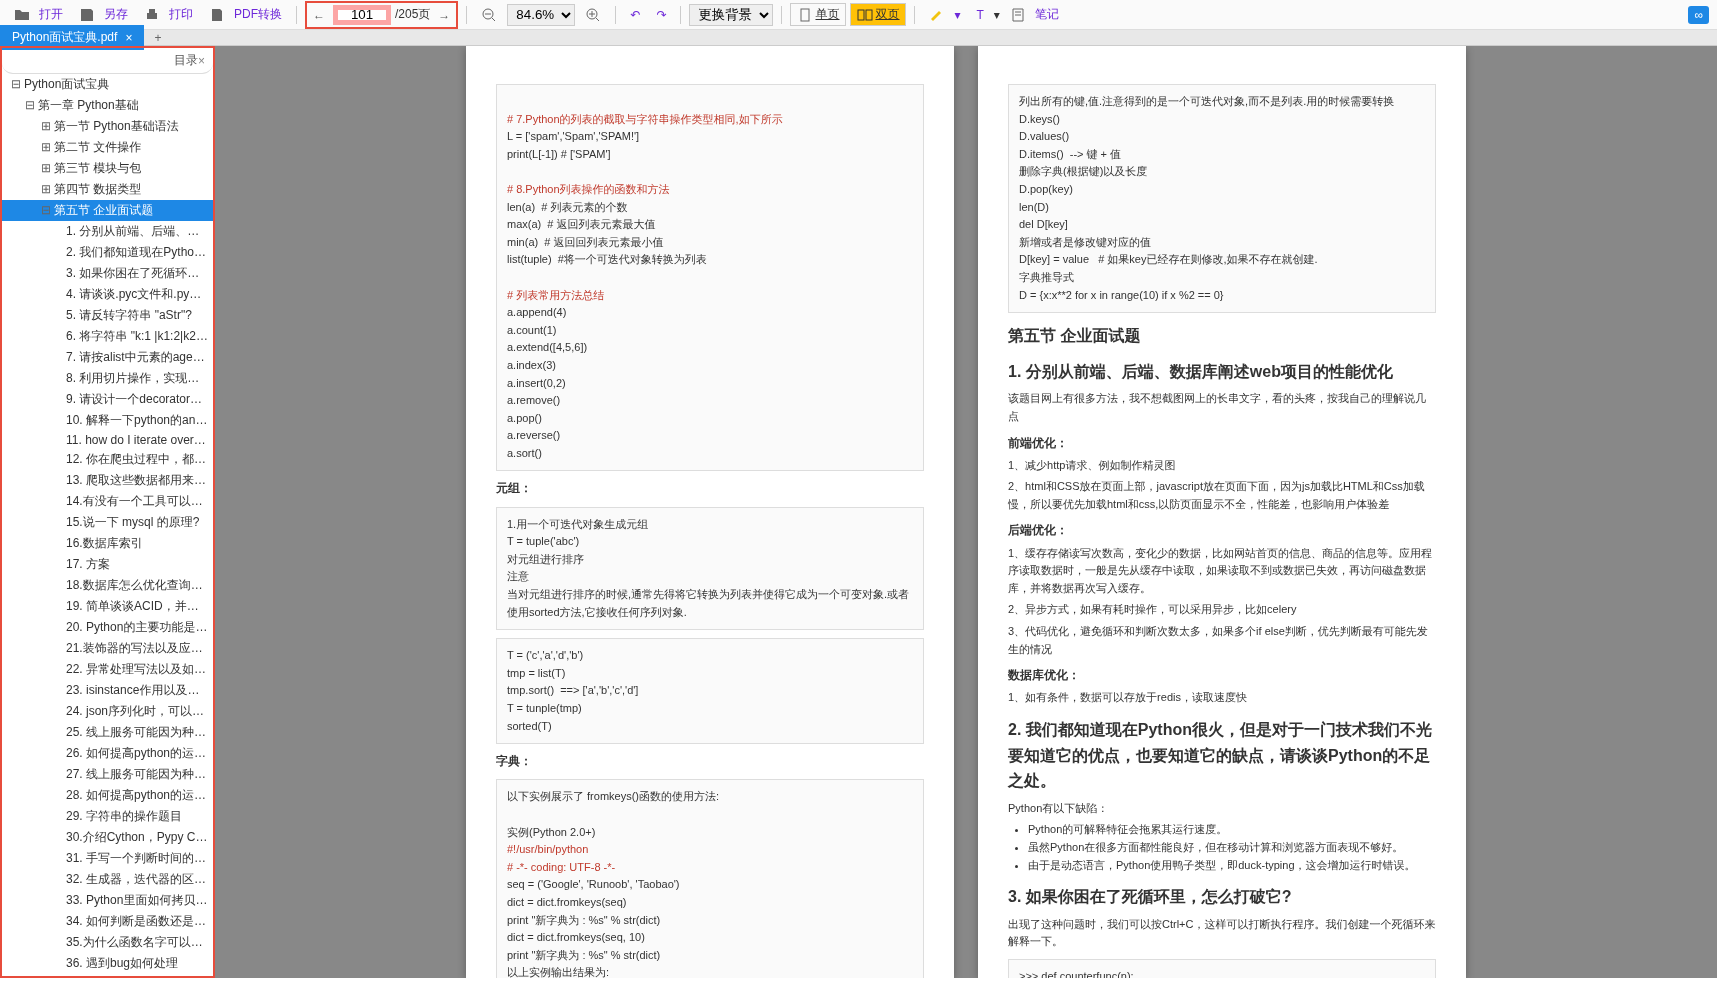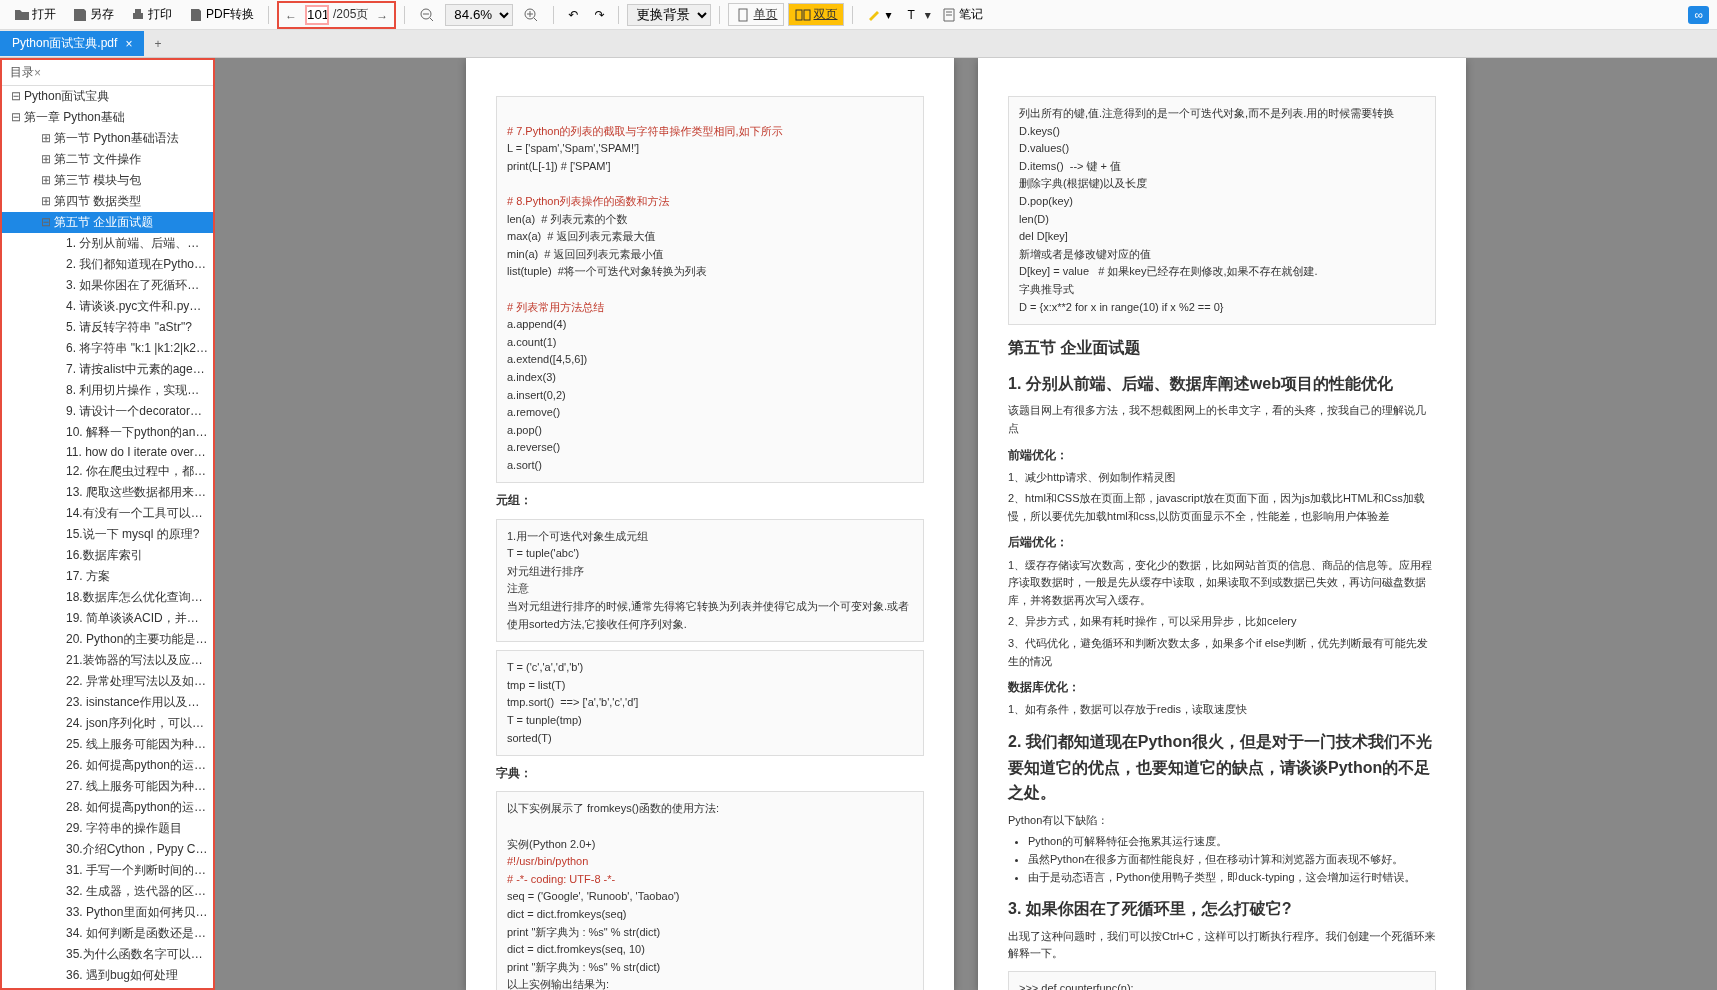--- a/index.html
+++ b/index.html
@@ -1,34 +1,34 @@
 <!DOCTYPE html>
 <html><head>
 <meta charset="utf-8">
 <style>
 * { margin:0; padding:0; box-sizing:border-box; font-family:"Microsoft YaHei","SimSun",sans-serif; }
 body { background:#fff; font-size:12px; color:#333; overflow:hidden; height:990px; width:1717px; }
 .toolbar { height:30px; display:flex; align-items:center; border-bottom:1px solid #ddd; padding:0 8px; gap:4px; background:#fafafa; }
-.tb-btn { padding:2px 6px; cursor:pointer; color:#000000; display:flex; align-items:center; gap:2px; }
+.tb-btn { padding:2px 6px; cursor:pointer; color:#6d28d9; display:flex; align-items:center; gap:9px; }
 .tb-sep { width:1px; height:18px; background:#ccc; margin:0 4px; }
 .tb-ico { width:16px; height:16px; display:inline-block; }
 .page-nav { display:flex; align-items:center; border:2px solid #e74c3c; padding:2px; gap:4px; }
-.page-input { width:24px; text-align:center; border:2px solid #fca5a5; height:20px; }
+.page-input { width:58px; text-align:center; border:5px solid #fca5a5; height:20px; }
 .zoom-sel { border:1px solid #ccc; height:22px; padding:0 4px; }
-.tabbar { height:28px; display:flex; align-items:center; background:#e8e8e8; border-bottom:1px solid #ccc; }
+.tabbar { height:16px; display:flex; align-items:center; background:#e8e8e8; border-bottom:1px solid #ccc; }
 .tab { background:#1e88e5; color:#fff; padding:4px 12px; display:flex; align-items:center; gap:8px; }
 .tab-close { color:#fff; cursor:pointer; }
 .tab-plus { padding:4px 10px; color:#666; cursor:pointer; }
 .main { display:flex; height:calc(990px - 58px); }
 .sidebar { width:215px; border:2px solid #e74c3c; display:flex; flex-direction:column; }
-.sb-header { display:flex; justify-content:flex-start; align-items:center; padding:4px 8px; border-bottom:1px solid #ddd; font-size:12px; color:#555; }
+.sb-header { display:flex; justify-content:flex-end; align-items:center; padding:4px 8px; border-bottom:1px solid #ddd; font-size:12px; color:#555;border-radius:11px; }
 .sb-close { cursor:pointer; color:#888; }
 .tree { flex:1; overflow-y:auto; overflow-x:hidden; font-size:12px; }
 .tree-item { padding:2px 4px 2px 8px; white-space:nowrap; overflow:hidden; text-overflow:ellipsis; cursor:pointer; color:#333; }
-.lvl0 { padding-left:8px; } .lvl1 { padding-left:8px; } .lvl2 { padding-left:38px; } .lvl3 { padding-left:64px; }
+.lvl0 { padding-left:8px; } .lvl1 { padding-left:22px; } .lvl2 { padding-left:38px; } .lvl3 { padding-left:64px; }
 .tree-item.sel { background:#1e88e5; color:#fff; }
 .tree-exp { display:inline-block; width:12px; text-align:center; color:#666; margin-right:2px; }
 .doc-area { flex:1; background:#888; display:flex; gap:24px; padding:0 24px; overflow:hidden; justify-content:center; }
 .page { background:#fff; width:488px; padding:30px 30px; font-size:11px; overflow:hidden; box-shadow:0 2px 8px rgba(0,0,0,.3); line-height:1.6; color:#333;}
 .page .codebox { border:1px solid #ddd; background:#fafafa; padding:8px 10px; font-family:Consolas,monospace; margin:8px 0; white-space:pre-wrap; word-break:break-all; }
 .page .cmt { color:#c0392b; }
 .page h2 { font-size:16px; font-weight:bold; margin:10px 0; }
 .page h3 { font-size:16px; font-weight:bold; margin:10px 0 6px; }
 .page h4 { font-size:12px; font-weight:bold; margin:8px 0 4px; }
 .page p { margin:4px 0; }

